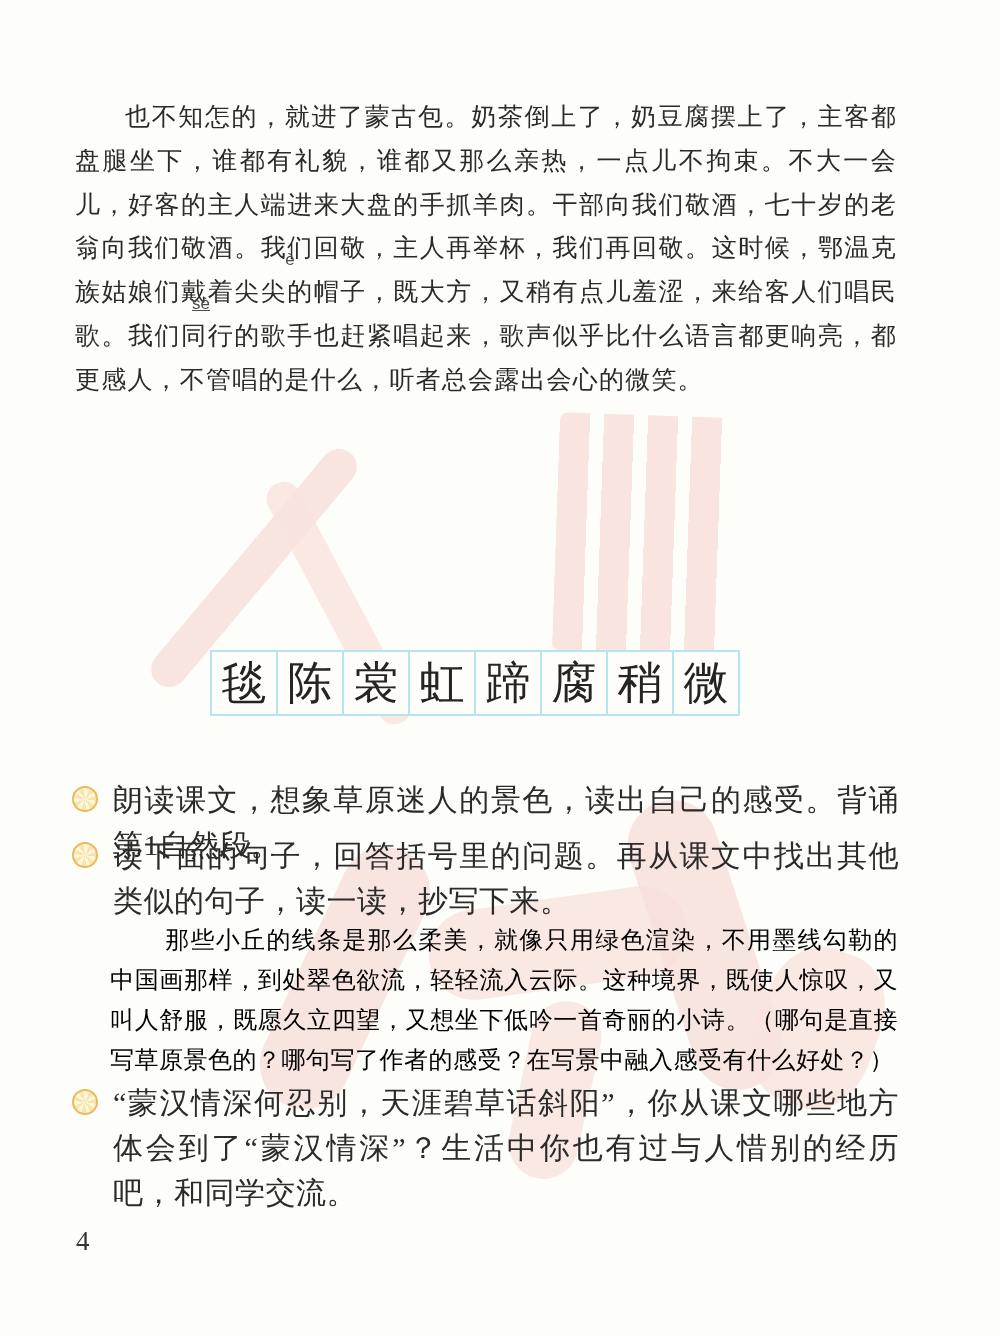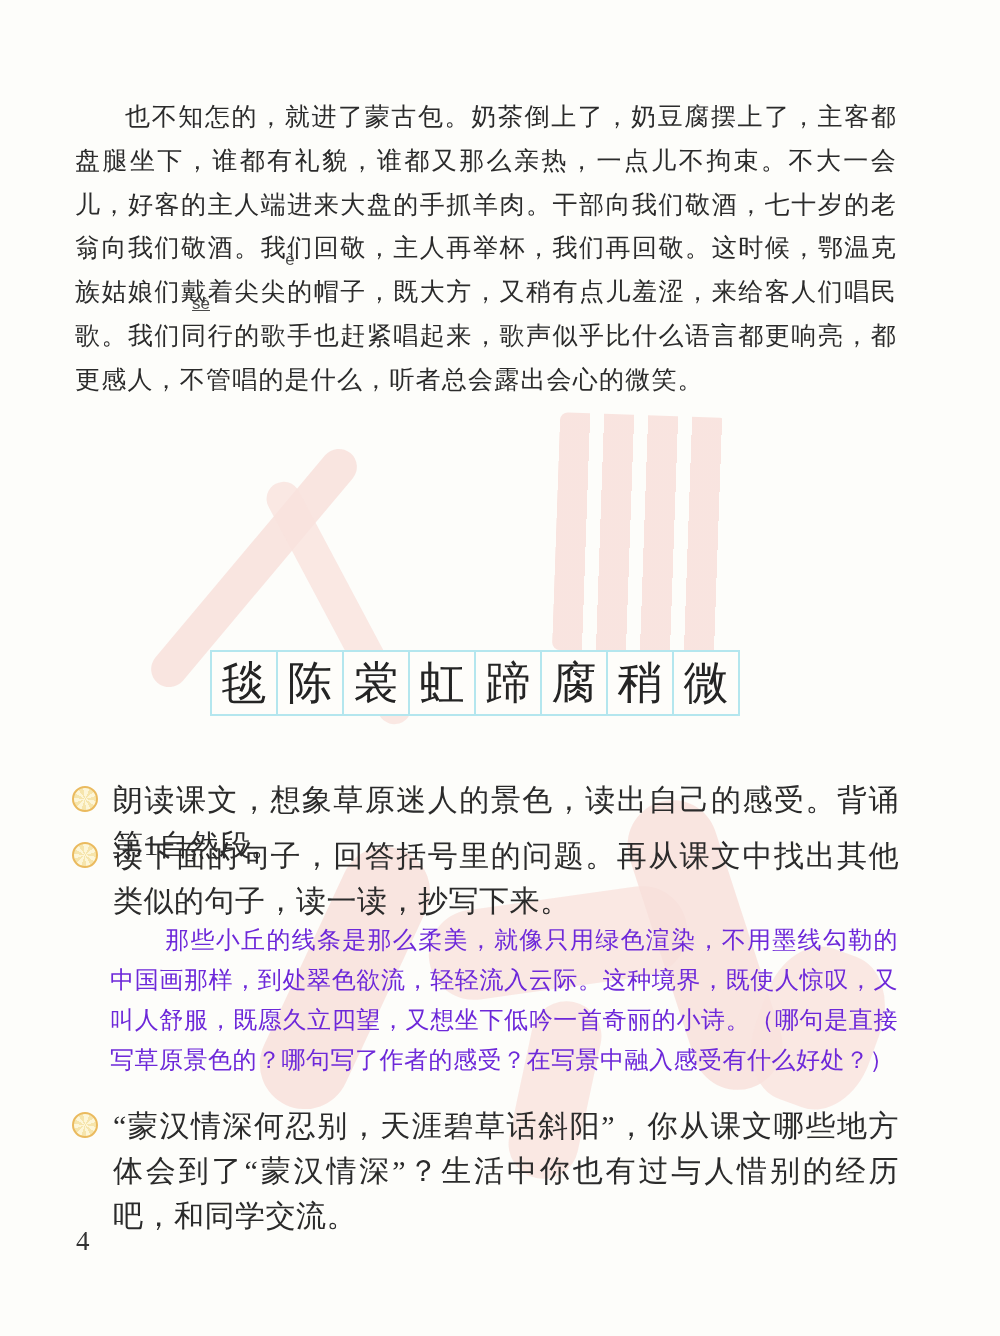--- a/index.html
+++ b/index.html
@@ -41,30 +41,30 @@
   .char-box{box-sizing:border-box;width:68px;height:66px;margin-left:-2px;
     border:2px solid #b4e6ee;background:#fefdfa;
     display:flex;align-items:center;justify-content:center;
     font-size:45px;color:#242424;}
   .char-box:first-child{margin-left:0;}
 
   
   .ex-item{position:absolute;left:72px;display:flex;}
   .ex-1{top:777px;}
   .ex-2{top:833px;justify-content:center;}
-  .ex-3{top:1103px;}
+  .ex-3{top:1080px;}
   .bullet{flex-shrink:0;box-sizing:border-box;width:26px;height:26px;margin-top:9px;
     border:2px solid #eaba5e;border-radius:50%;
     background:repeating-conic-gradient(#fdf6d8 0 25deg,#f6e5ac 25deg 50deg);}
   .ex-text{margin-left:15px;width:786px;
     font-size:30px;line-height:45px;letter-spacing:0.5px;text-align:justify;}
 
   .quote{position:absolute;left:110px;top:920px;width:788px;
     font-size:24px;line-height:40px;letter-spacing:0.5px;
-    text-align:justify;text-indent:2.3em;color:#6d28d9;
+    text-align:justify;text-indent:2.3em;color:#000000;
     font-style:normal;}
 
   
   .page-number{position:absolute;left:76px;top:1226px;font-size:27px;color:#333;}
 </style>
 </head>
 <body>
 
 <div class="wm wm-stripes"></div>
 <div class="wm wm-diag1"></div>

